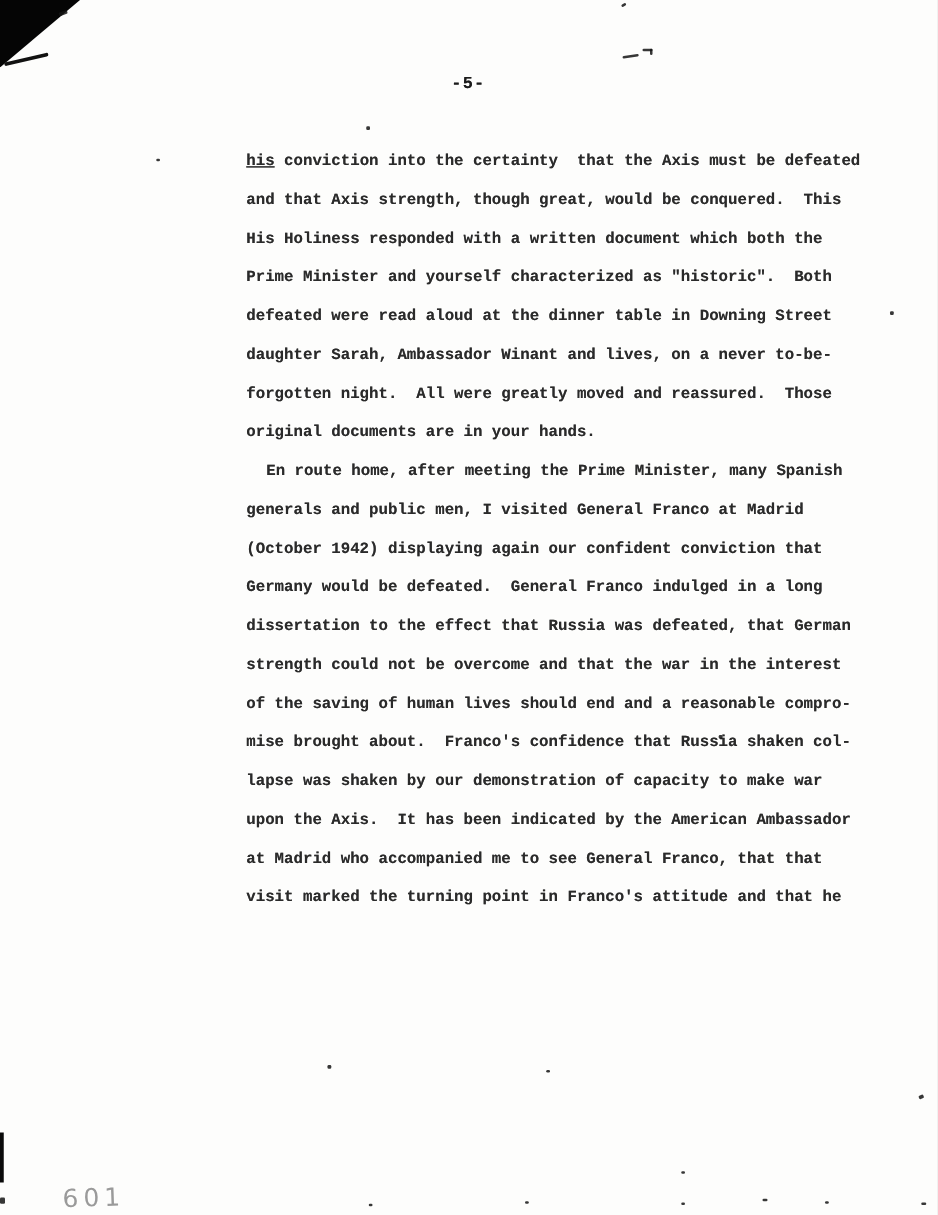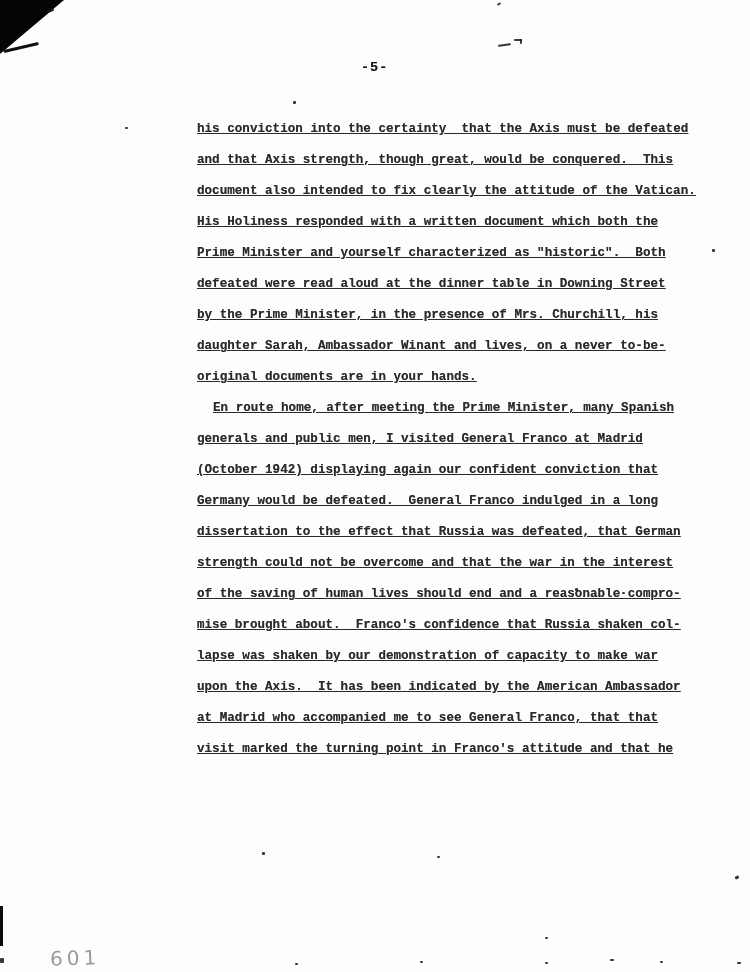--- a/index.html
+++ b/index.html
@@ -32,21 +32,20 @@
   }
   .text-block{
     position:absolute;left:197px;top:114px;width:515px;
   }
   .line{
     height:31px;line-height:31px;
     font-size:12.6px;font-weight:bold;
     white-space:pre;
     text-shadow:0 0 .5px rgba(25,25,25,.65);
     opacity:.93;
-    text-decoration:underline;
   }
   .line.indent{padding-left:16px;}
   .uw{text-decoration:underline;}
   .speck{position:absolute;background:#141414;opacity:.85;border-radius:1px;}
   .handwritten{
     position:absolute;left:50px;top:946px;
     font-family:"DejaVu Sans",sans-serif;
     font-size:20px;color:#9a9a9a;letter-spacing:4px;
     transform:rotate(-2deg);
   }
@@ -58,26 +57,25 @@
 
   <div class="corner-black"></div>
   <div class="corner-streak"></div>
   <div class="edge-sliver"></div>
 
   <div class="page-number">-5-</div>
 
   <div class="text-block">
       <div class="line"><span class="uw">his</span> conviction into the certainty  that the Axis must be defeated</div>
       <div class="line">and that Axis strength, though great, would be conquered.  This</div>
-      <div class="line">document also intended to fix clearly the attitude of the Vatican.</div>
       <div class="line">His Holiness responded with a written document which both the</div>
       <div class="line">Prime Minister and yourself characterized as "historic".  Both</div>
       <div class="line">defeated were read aloud at the dinner table in Downing Street</div>
-      <div class="line">by the Prime Minister, in the presence of Mrs. Churchill, his</div>
       <div class="line">daughter Sarah, Ambassador Winant and lives, on a never to-be-</div>
+      <div class="line">forgotten night.  All were greatly moved and reassured.  Those</div>
       <div class="line">original documents are in your hands.</div>
       <div class="line indent">En route home, after meeting the Prime Minister, many Spanish</div>
       <div class="line">generals and public men, I visited General Franco at Madrid</div>
       <div class="line">(October 1942) displaying again our confident conviction that</div>
       <div class="line">Germany would be defeated.  General Franco indulged in a long</div>
       <div class="line">dissertation to the effect that Russia was defeated, that German</div>
       <div class="line">strength could not be overcome and that the war in the interest</div>
       <div class="line">of the saving of human lives should end and a reasonable compro-</div>
       <div class="line">mise brought about.  Franco's confidence that Russia shaken col-</div>
       <div class="line">lapse was shaken by our demonstration of capacity to make war</div>

